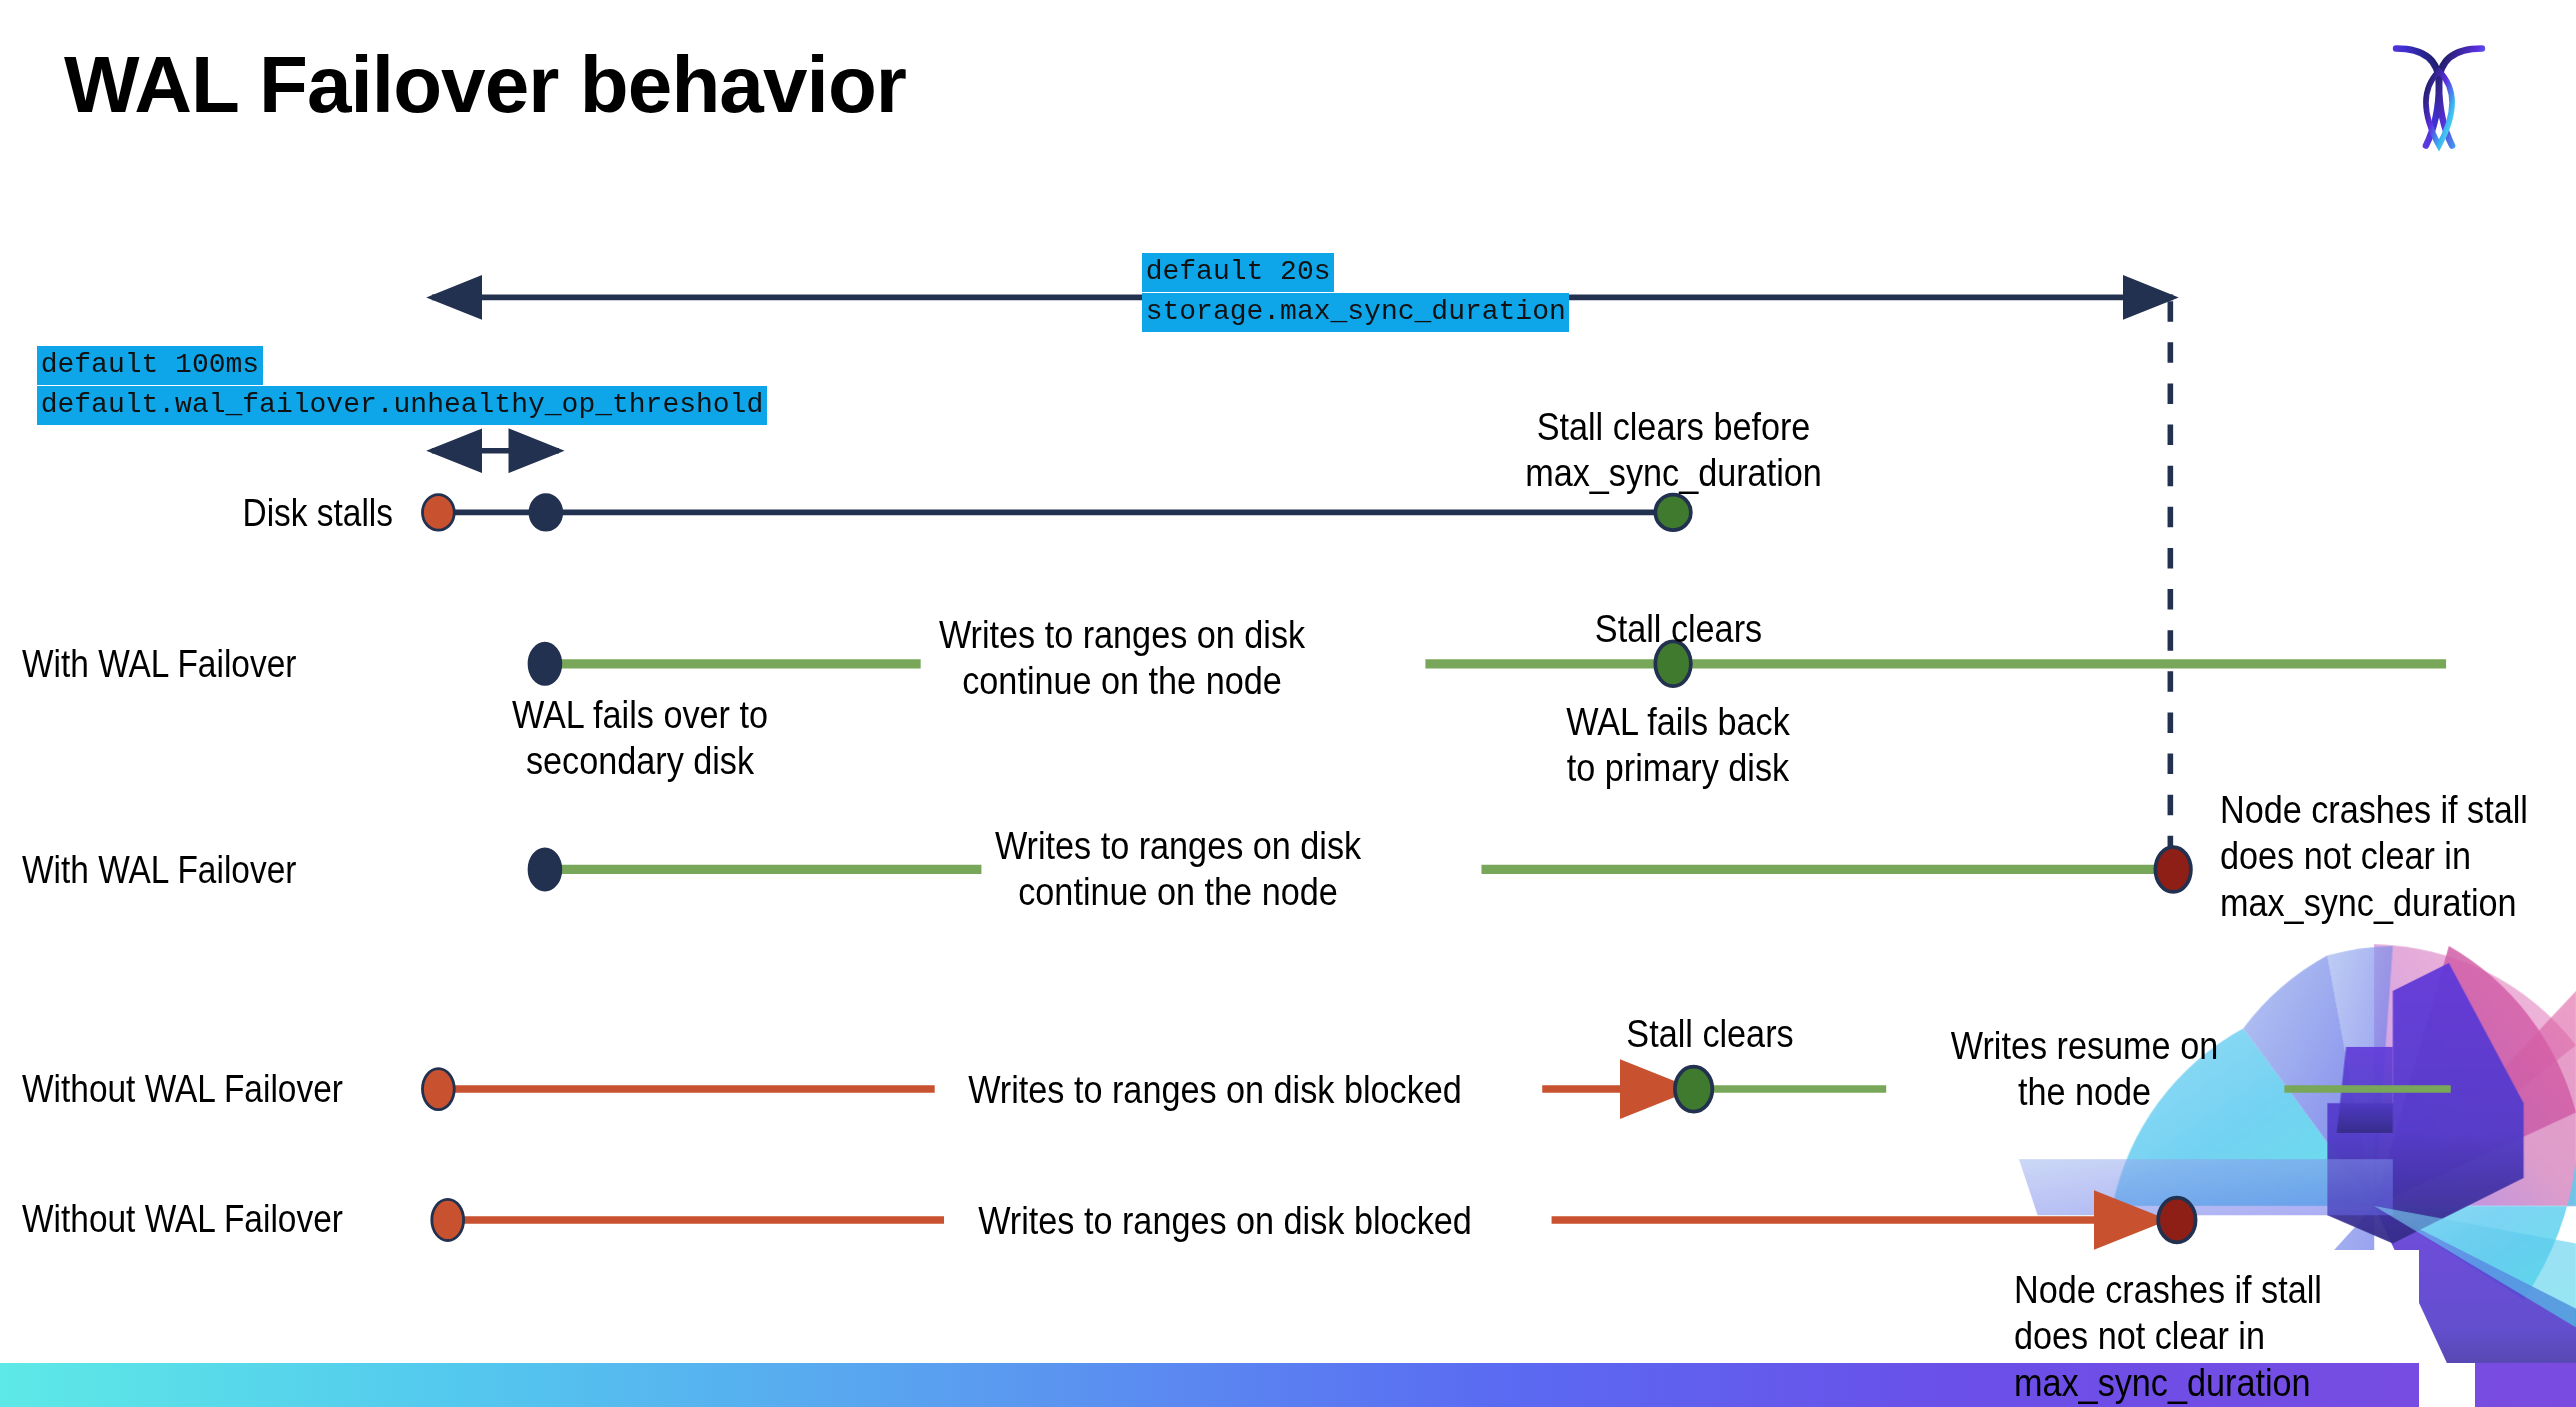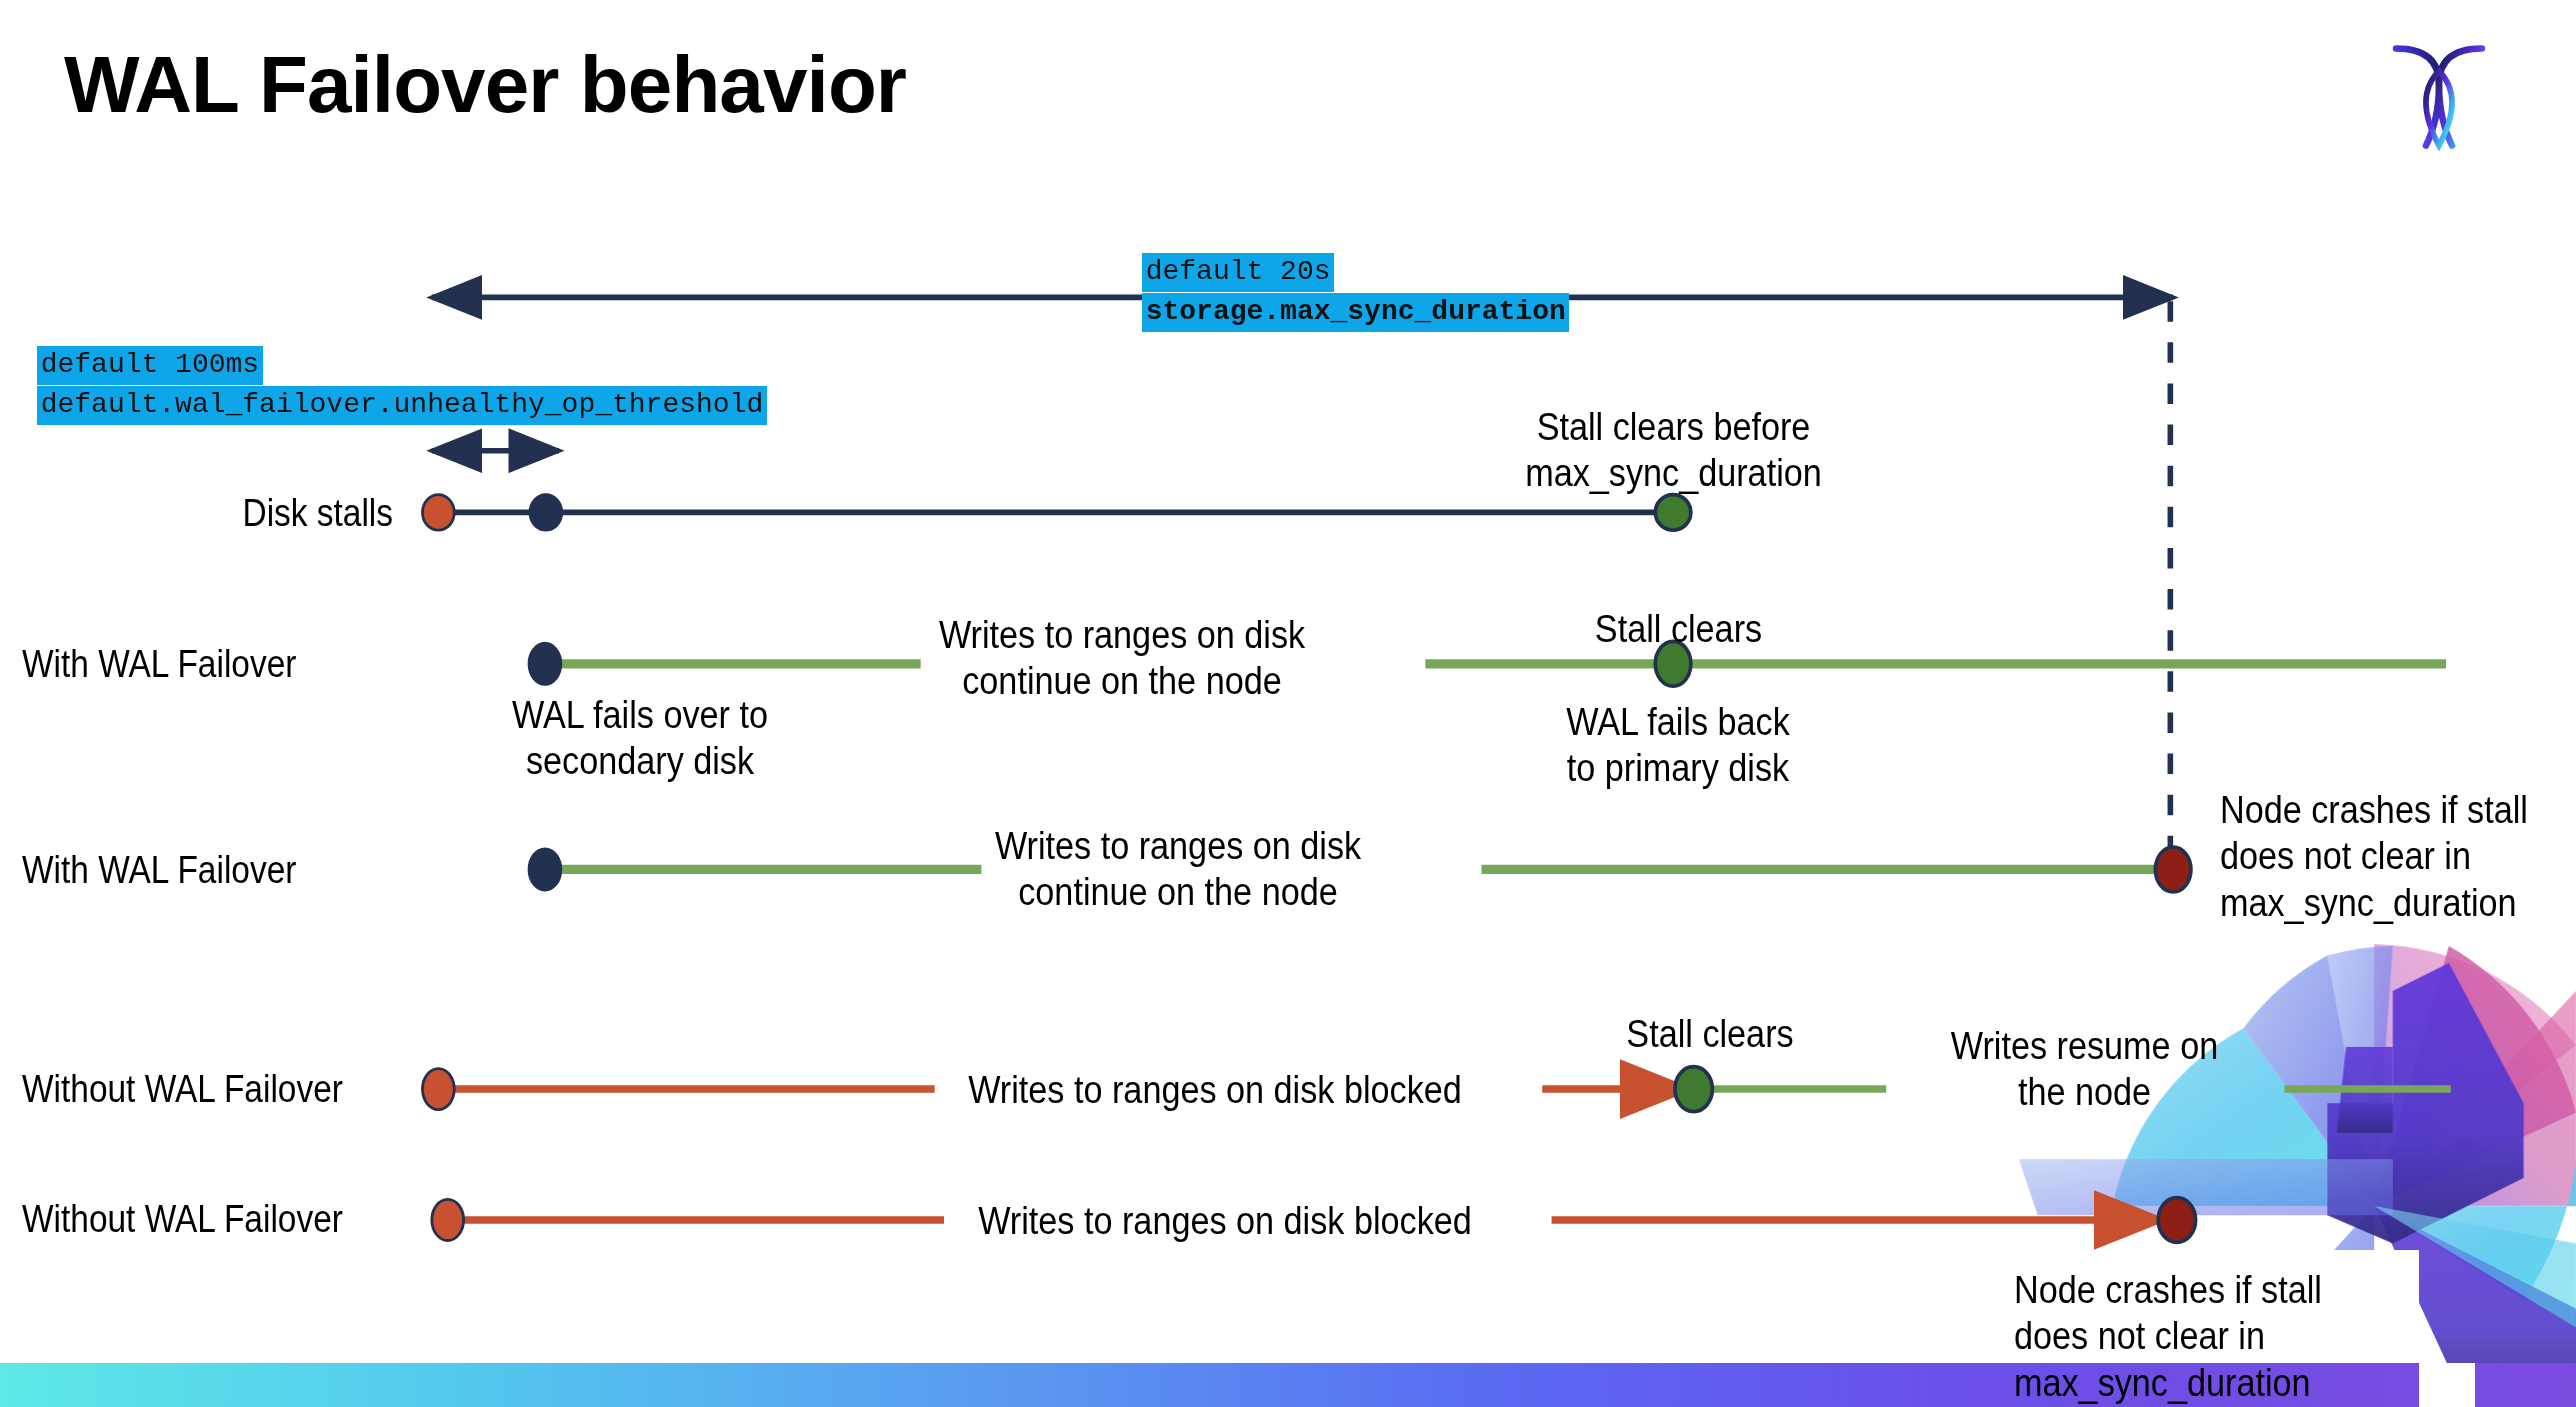--- a/index.html
+++ b/index.html
@@ -24,21 +24,21 @@
   .canvas{position:absolute;left:0;top:0;width:2576px;height:1408px;}
 
   
   .code{
     position:absolute;
     font-family:"Liberation Mono","DejaVu Sans Mono",monospace;
     font-size:28px;color:#111111;background:#0ea5e9;
     padding:1.9px 3.7px;white-space:nowrap;line-height:1.24;
   }
   .code.c-a1{left:1142px;top:253px;}
-  .code.c-a2{left:1142px;top:293px;font-weight:bold;}
+  .code.c-a2{left:1142px;top:293px;}
   .code.c-b1{left:37px;top:346px;text-align:right;}
   .code.c-b2{left:37px;top:386px;}
 
   
   .rowlabel{
     position:absolute;color:#000000;font-size:38px;
     font-family:"Liberation Sans Narrow","Liberation Sans",sans-serif;
     transform:scaleX(0.88);transform-origin:left center;
     white-space:nowrap;line-height:1.0;
   }

